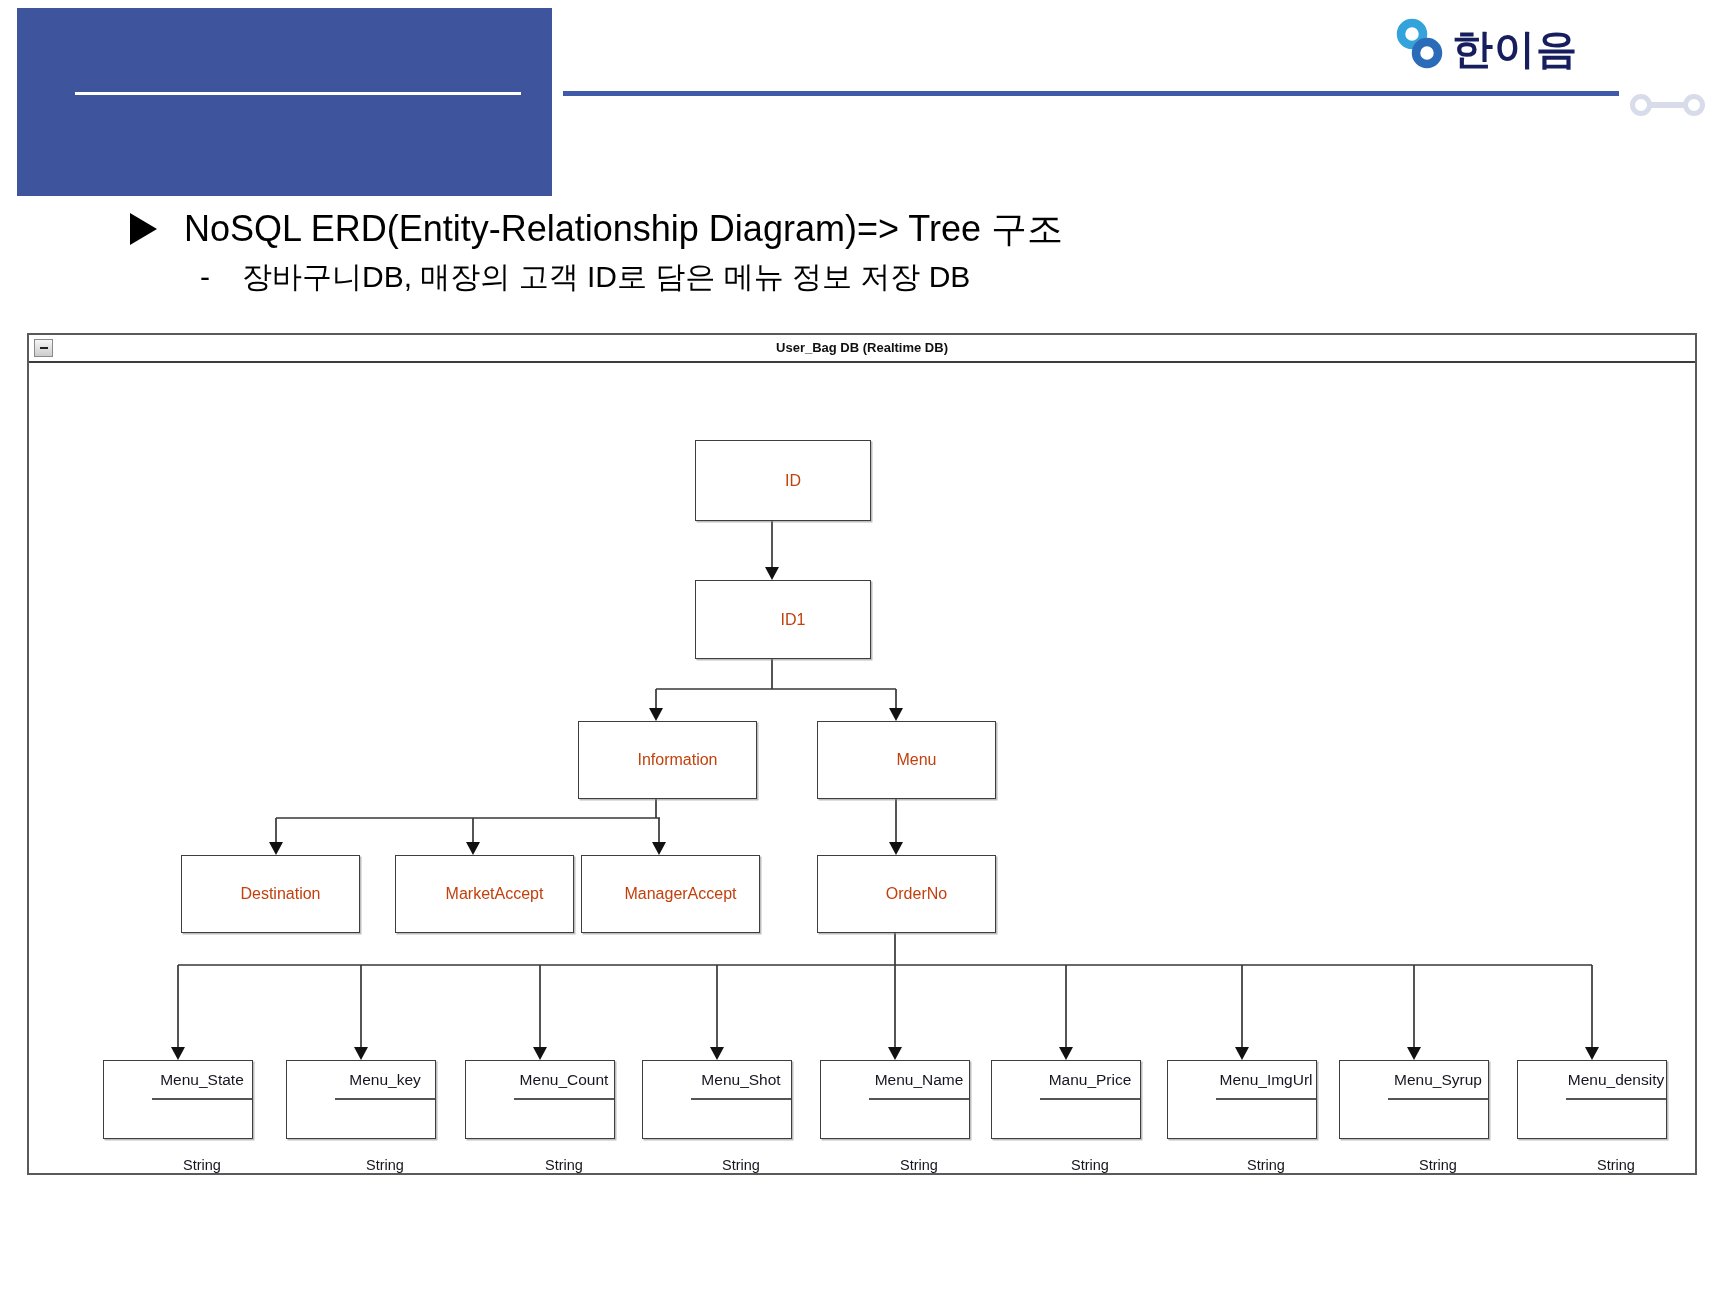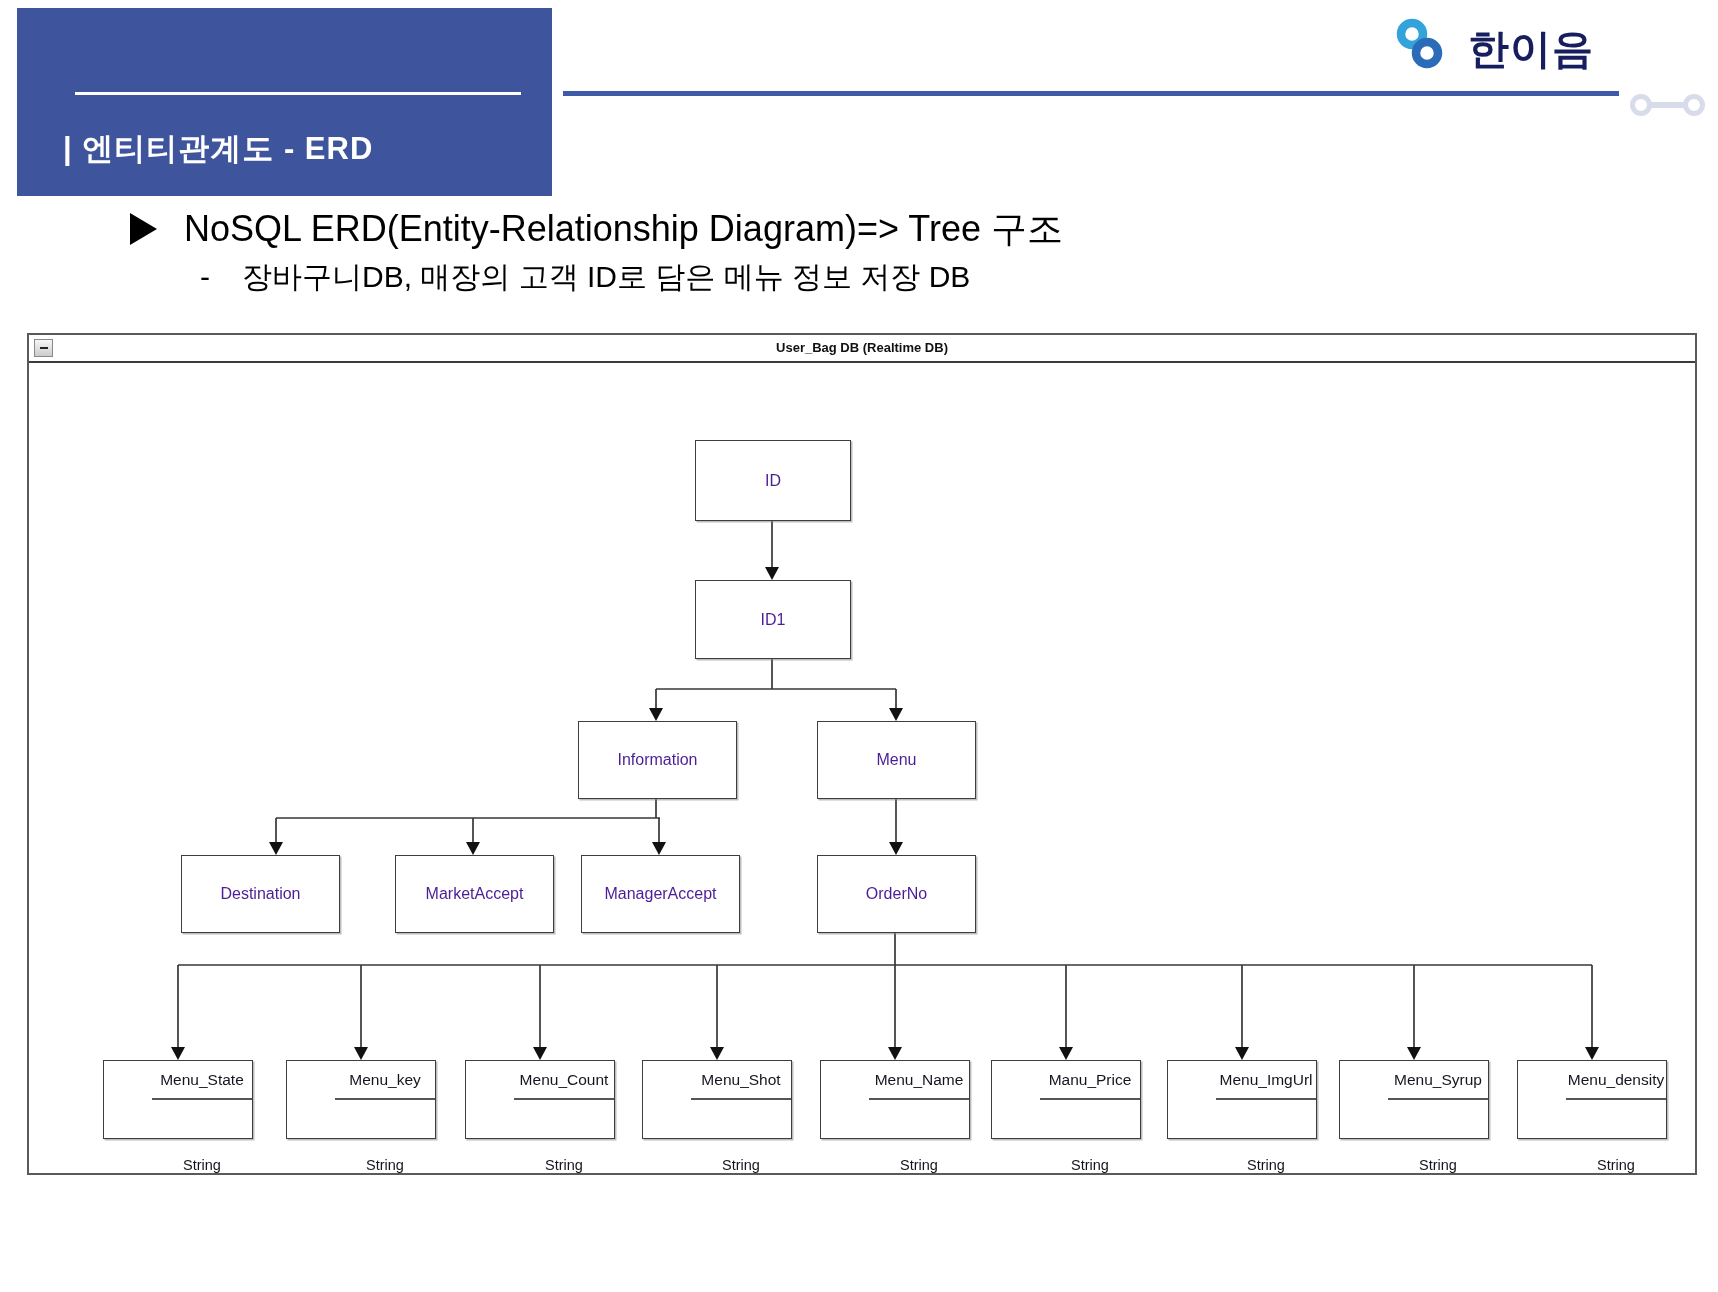--- a/index.html
+++ b/index.html
@@ -7,58 +7,57 @@
     position:relative;width:1718px;height:1292px;background:#ffffff;overflow:hidden;
     font-family:"Liberation Sans","DejaVu Sans",sans-serif;
   }
   
   .header-box{position:absolute;left:17px;top:8px;width:535px;height:188px;background:#3e549c;}
   .header-underline{position:absolute;left:58px;top:84px;width:446px;height:3px;background:#ffffff;}
   .header-title{position:absolute;left:46px;top:120px;color:#ffffff;font-size:31px;font-weight:bold;letter-spacing:1px;white-space:nowrap;}
   .top-rule{position:absolute;left:563px;top:91px;width:1056px;height:5px;background:#3e5aa8;}
   .chain-deco{position:absolute;left:1628px;top:89px;width:82px;height:32px;}
   .logo-icon{position:absolute;left:1394px;top:16px;width:54px;height:58px;}
-  .logo-text{position:absolute;left:1452px;top:22px;font-size:41px;font-weight:800;color:#161e5e;letter-spacing:1px;white-space:nowrap;margin-left:16px;}
+  .logo-text{position:absolute;left:1452px;top:22px;font-size:41px;font-weight:800;color:#161e5e;letter-spacing:1px;white-space:nowrap;}
   
   .bullet-row{position:absolute;left:130px;top:205px;display:flex;align-items:flex-start;}
   .tri-bullet{width:0;height:0;border-left:27px solid #000;border-top:16px solid transparent;border-bottom:16px solid transparent;margin-top:8px;margin-right:27px;}
   .bullet-text{font-size:36px;color:#000;white-space:nowrap;}
   .subbullet-row{position:absolute;left:200px;top:257px;display:flex;align-items:baseline;}
   .sub-dash{font-size:30px;color:#000;}
   .sub-text{font-size:30px;color:#000;margin-left:32px;white-space:nowrap;}
   
   .erd-window{position:absolute;left:27px;top:333px;width:1666px;height:838px;border:2px solid #5a5a5a;background:#fff;}
   .win-titlebar{position:absolute;left:0;top:0;right:0;height:26px;border-bottom:2px solid #3c3c3c;background:#fff;}
   .win-title{text-align:center;font-size:13px;font-weight:bold;color:#111;line-height:26px;}
   .collapse-btn{position:absolute;left:5px;top:4px;width:17px;height:16px;background:linear-gradient(#f6f6f6,#cccccc);border:1px solid #8a8a8a;display:flex;align-items:center;justify-content:center;cursor:pointer;}
   .collapse-btn .minus{width:8px;height:2px;background:#222;}
   .connectors{position:absolute;left:0;top:0;pointer-events:none;}
   .node{
     position:absolute;width:157px;height:76px;background:#fff;
     border:1.7px solid #3e3e3e;box-shadow:1.5px 1.5px 0 rgba(135,135,135,.55);
     display:flex;align-items:center;justify-content:center;
-    font-size:16px;color:#4c1d95;white-space:nowrap;
+    font-size:16px;color:#c2410c;white-space:nowrap;padding-left:20px;
   }
   .leaf{
     position:absolute;top:725px;width:150px;height:79px;background:#fff;
     border:1.7px solid #3e3e3e;box-shadow:1.5px 1.5px 0 rgba(135,135,135,.55);
     box-sizing:border-box;
     padding-left:48px;
   }
   .leaf-name{height:37px;display:flex;align-items:center;justify-content:center;font-size:15.5px;color:#15151f;border-bottom:2px solid #555;white-space:nowrap;}
   .leaf-type{height:37px;display:flex;align-items:center;justify-content:center;font-size:14.5px;color:#15151f;margin-top:46px;}
 </style>
 </head>
 <body>
 
 <div class="slide">
 
   <div class="header-box">
     <div class="header-underline"></div>
-    <div class="header-title">| 엔티티관계도 - ERD</div>
   </div>
   <div class="top-rule"></div>
 
   <svg class="logo-icon" viewBox="0 0 54 58">
     <circle cx="18" cy="18" r="11" fill="none" stroke="#35a3db" stroke-width="8.5"></circle>
     <circle cx="33" cy="37" r="11" fill="none" stroke="#2a6cb8" stroke-width="8.5"></circle>
   </svg>
   <div class="logo-text">한이음</div>
   <svg class="chain-deco" viewBox="0 0 82 32">
     <circle cx="13" cy="16" r="8.5" fill="none" stroke="#d8dbe9" stroke-width="5"></circle>

